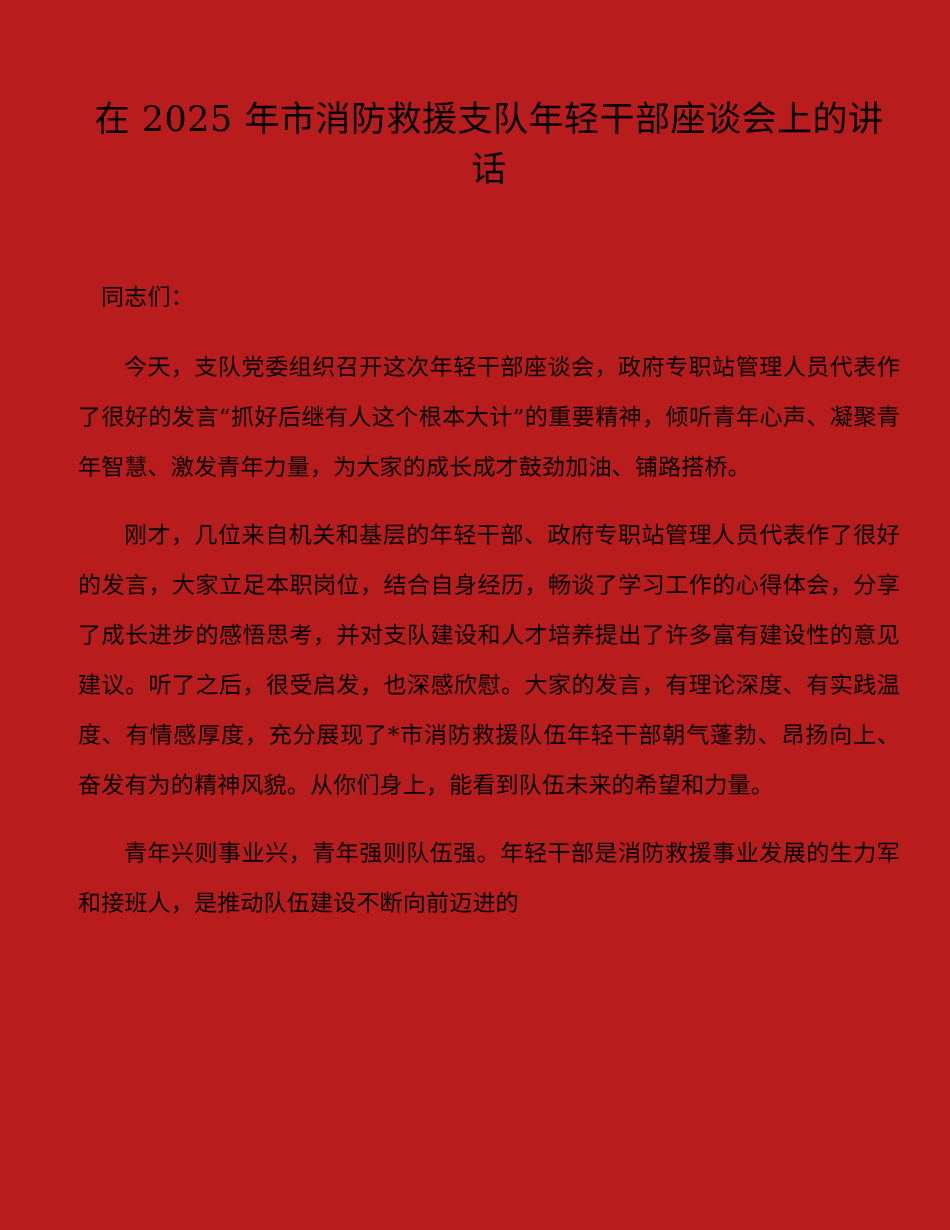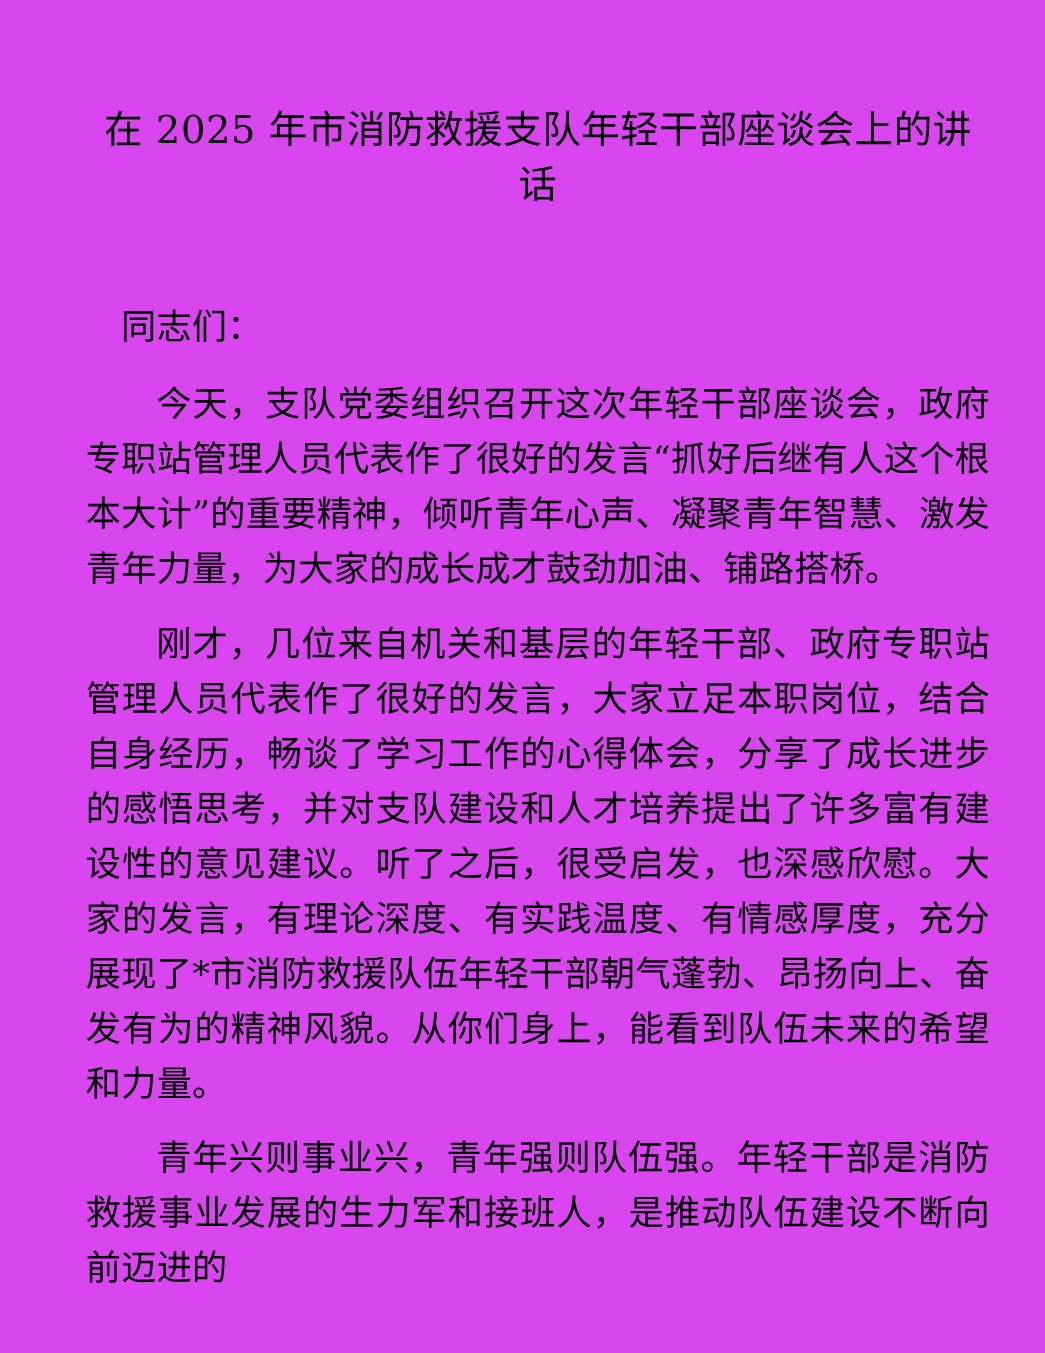--- a/index.html
+++ b/index.html
@@ -3,21 +3,21 @@
 <meta charset="utf-8">
 <style>
   html, body {
     margin: 0;
     padding: 0;
     background: #ffffff;
   }
   .page {
     width: 950px;
     height: 1230px;
-    background: #d946ef;
+    background: #b91c1c;
     position: relative;
     box-sizing: border-box;
     padding: 95px 50px 40px 78px;
     font-family: "DejaVu Sans", "Liberation Sans", sans-serif;
     color: #000000;
     overflow: hidden;
   }
   .doc-title {
     font-family: "DejaVu Serif", "Liberation Serif", serif;
     font-size: 35px;
@@ -25,21 +25,21 @@
     font-weight: 400;
     text-align: center;
     margin: 0 0 0 0;
     letter-spacing: 0.5px;
   }
   .body-block {
     margin-top: 78px;
   }
   .para {
     font-family: "DejaVu Serif", "Liberation Serif", serif;
-    font-size: 32px;
+    font-size: 23px;
     line-height: 50px;
     text-align: justify;
     text-justify: inter-ideograph;
     margin: 0 0 18px 0;
     letter-spacing: 0.2px;
   }
   .para.indent {
     text-indent: 2em;
   }
   .para.salutation {

